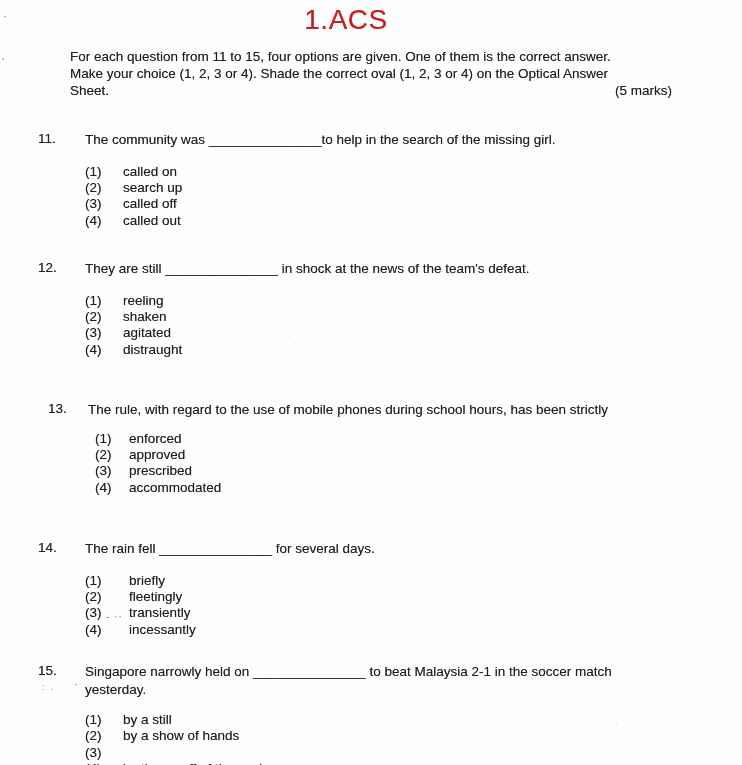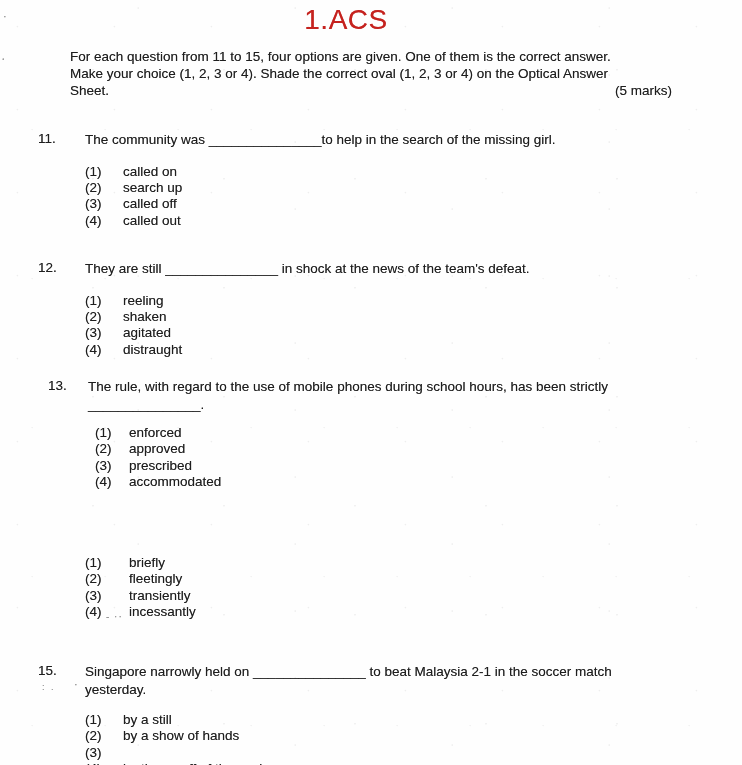--- a/index.html
+++ b/index.html
@@ -139,26 +139,25 @@
         <span class="opt-label">(3)</span>
         <span class="opt-text">agitated</span>
       </div>
       <div class="q-option">
         <span class="opt-label">(4)</span>
         <span class="opt-text">distraught</span>
       </div>
     </div>
   </div>
 
-  <div class="question q13" style="top:378px">
+  <div class="question q13" style="top:401px">
     <div class="q-row">
       <span class="q-num">13.</span>
       <div class="q-stem">
         <div class="stem-line">The rule, with regard to the use of mobile phones during school hours, has been strictly</div>
-        <div class="stem-line">_______________.</div>
       </div>
     </div>
     <div class="q-options">
       <div class="q-option">
         <span class="opt-label">(1)</span>
         <span class="opt-text">enforced</span>
       </div>
       <div class="q-option">
         <span class="opt-label">(2)</span>
         <span class="opt-text">approved</span>
@@ -168,20 +167,26 @@
         <span class="opt-text">prescribed</span>
       </div>
       <div class="q-option">
         <span class="opt-label">(4)</span>
         <span class="opt-text">accommodated</span>
       </div>
     </div>
   </div>
 
   <div class="question q14" style="top:540px">
+    <div class="q-row">
+      <span class="q-num">14.</span>
+      <div class="q-stem">
+        <div class="stem-line">The rain fell _______________ for several days.</div>
+      </div>
+    </div>
     <div class="q-options">
       <div class="q-option">
         <span class="opt-label">(1)</span>
         <span class="opt-text">briefly</span>
       </div>
       <div class="q-option">
         <span class="opt-label">(2)</span>
         <span class="opt-text">fleetingly</span>
       </div>
       <div class="q-option">

